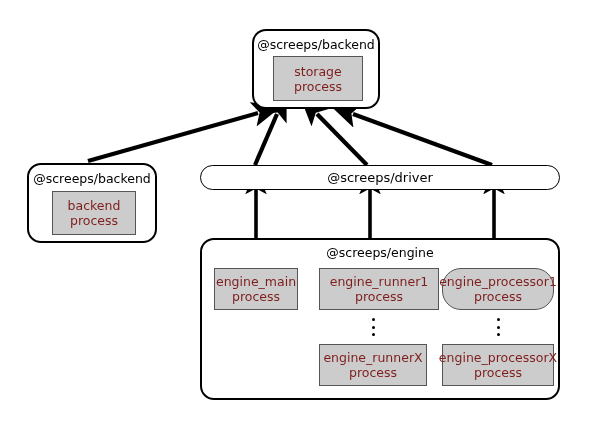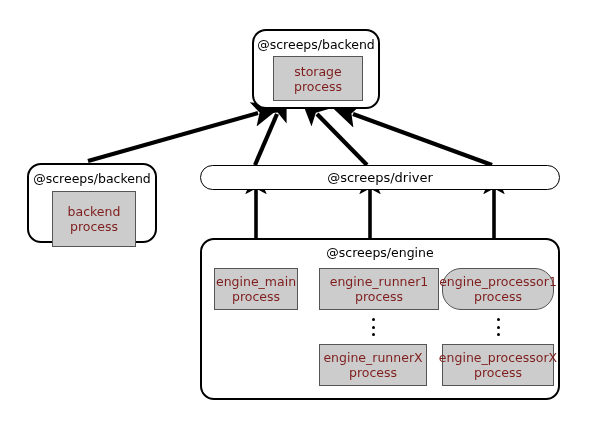--- a/index.html
+++ b/index.html
@@ -126,21 +126,21 @@
   <div class="package" style="left:252px; top:29px; width:128px; height:80px;">
     <div class="package-title" style="top:7px;">@screeps/backend</div>
     <div class="process" style="left:19px; top:25px; width:90px; height:45px;">
       <span class="line">storage</span>
       <span class="line">process</span>
     </div>
   </div>
 
   <div class="package" style="left:27px; top:163px; width:130px; height:80px;">
     <div class="package-title" style="top:7px;">@screeps/backend</div>
-    <div class="process" style="left:23px; top:26px; width:84px; height:56px;">
+    <div class="process" style="left:23px; top:26px; width:84px; height:44px;">
       <span class="line">backend</span>
       <span class="line">process</span>
     </div>
   </div>
 
   <div class="pill" style="left:200px; top:165px; width:360px; height:25px;">
     <span>@screeps/driver</span>
   </div>
 
   <div class="package" style="left:200px; top:238px; width:360px; height:162px;padding-left:36px;">

